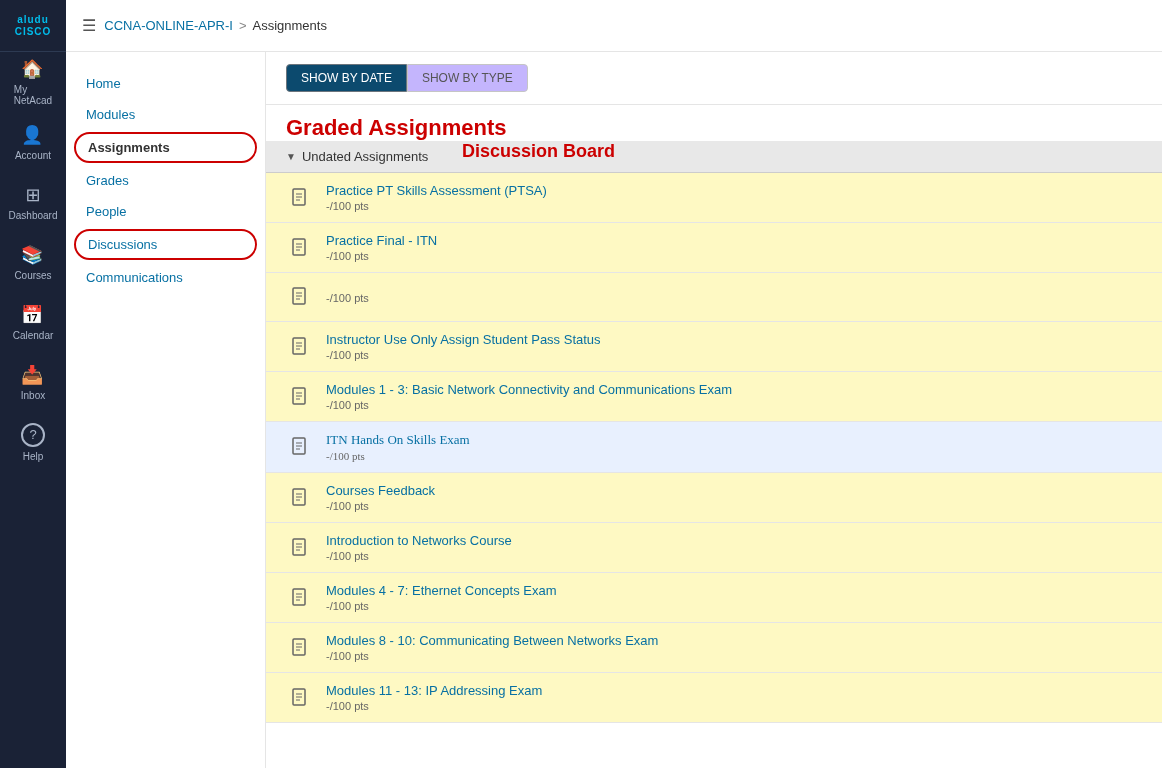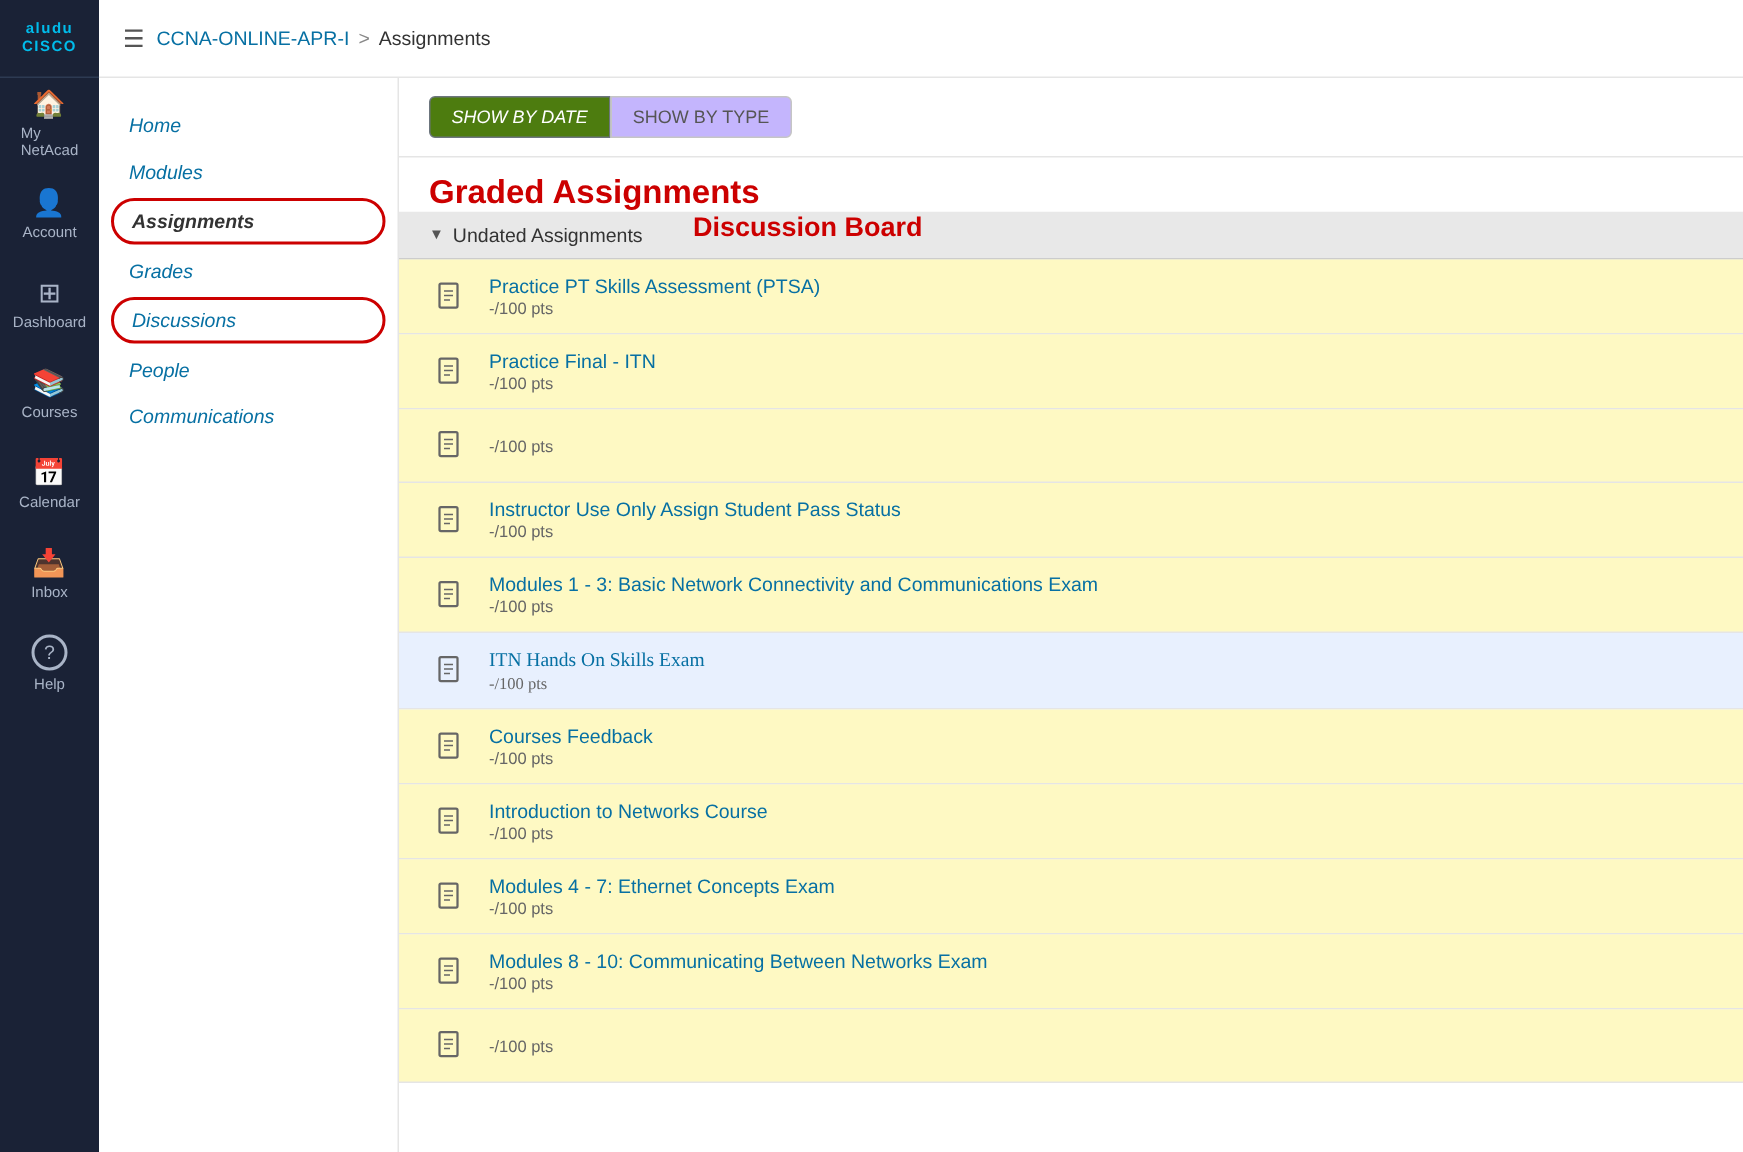--- a/index.html
+++ b/index.html
@@ -85,21 +85,20 @@
       padding: 16px 0;
       overflow-y: auto;
     }
     .sidebar-item {
       padding: 8px 20px;
       font-size: 13px;
       color: #0770a3;
       cursor: pointer;
       display: block;
       text-decoration: none;
-      font-style: italic;
     }
     .sidebar-item.active {
       background: #fff;
       font-weight: 600;
       color: #333;
       border: 2px solid #c00;
       border-radius: 20px;
       margin: 2px 8px;
       padding: 6px 12px;
     }
@@ -140,24 +139,23 @@
     .view-buttons { display: flex; gap: 0; }
     .view-btn {
       padding: 6px 14px;
       font-size: 12px;
       border: 1px solid #c5c5c5;
       cursor: pointer;
       background: #c4b5fd;
       color: #555;
     }
     .view-btn.active {
-      background: #4d7c0f;
+      background: #0c4a6e;
       color: #fff;
       border-color: #6c757d;
-      font-style: italic;
     }
     .view-btn:first-child { border-radius: 4px 0 0 4px; }
     .view-btn:last-child { border-radius: 0 4px 4px 0; }
 
     
     .page-title {
       color: #c00;
       font-size: 22px;
       font-weight: bold;
       padding: 10px 20px 0;
@@ -270,22 +268,22 @@
     </div>
   </div>
 
   <div class="content-row">
 
     <nav class="sidebar">
       <a class="sidebar-item">Home</a>
       <a class="sidebar-item">Modules</a>
       <a class="sidebar-item active">Assignments</a>
       <a class="sidebar-item">Grades</a>
+      <a class="sidebar-item">People</a>
       <a class="sidebar-item discussions-active">Discussions</a>
-      <a class="sidebar-item">People</a>
       <a class="sidebar-item">Communications</a>
     </nav>
 
     <div class="main-content">
 
       <div class="assignments-header">
         <div class="view-buttons">
           <button class="view-btn active">SHOW BY DATE</button>
           <button class="view-btn">SHOW BY TYPE</button>
         </div>
@@ -456,20 +454,21 @@
         <div class="assignment-row">
           <div class="assignment-icon">
             <svg width="18" height="20" viewBox="0 0 18 20">
                 <rect x="2" y="1" width="12" height="16" rx="1" fill="none" stroke="#666" stroke-width="1.5"></rect>
                 <line x1="5" y1="6" x2="11" y2="6" stroke="#666" stroke-width="1"></line>
                 <line x1="5" y1="9" x2="11" y2="9" stroke="#666" stroke-width="1"></line>
                 <line x1="5" y1="12" x2="9" y2="12" stroke="#666" stroke-width="1"></line>
               </svg>
           </div>
           <div class="assignment-info">
+            <div class="assignment-name">Modules 11 - 13: IP Addressing Exam</div>
             <div class="assignment-pts">-/100 pts</div>
           </div>
         </div>
 
       </div>
     </div>
   </div>
 </div>
 
 </body></html>

